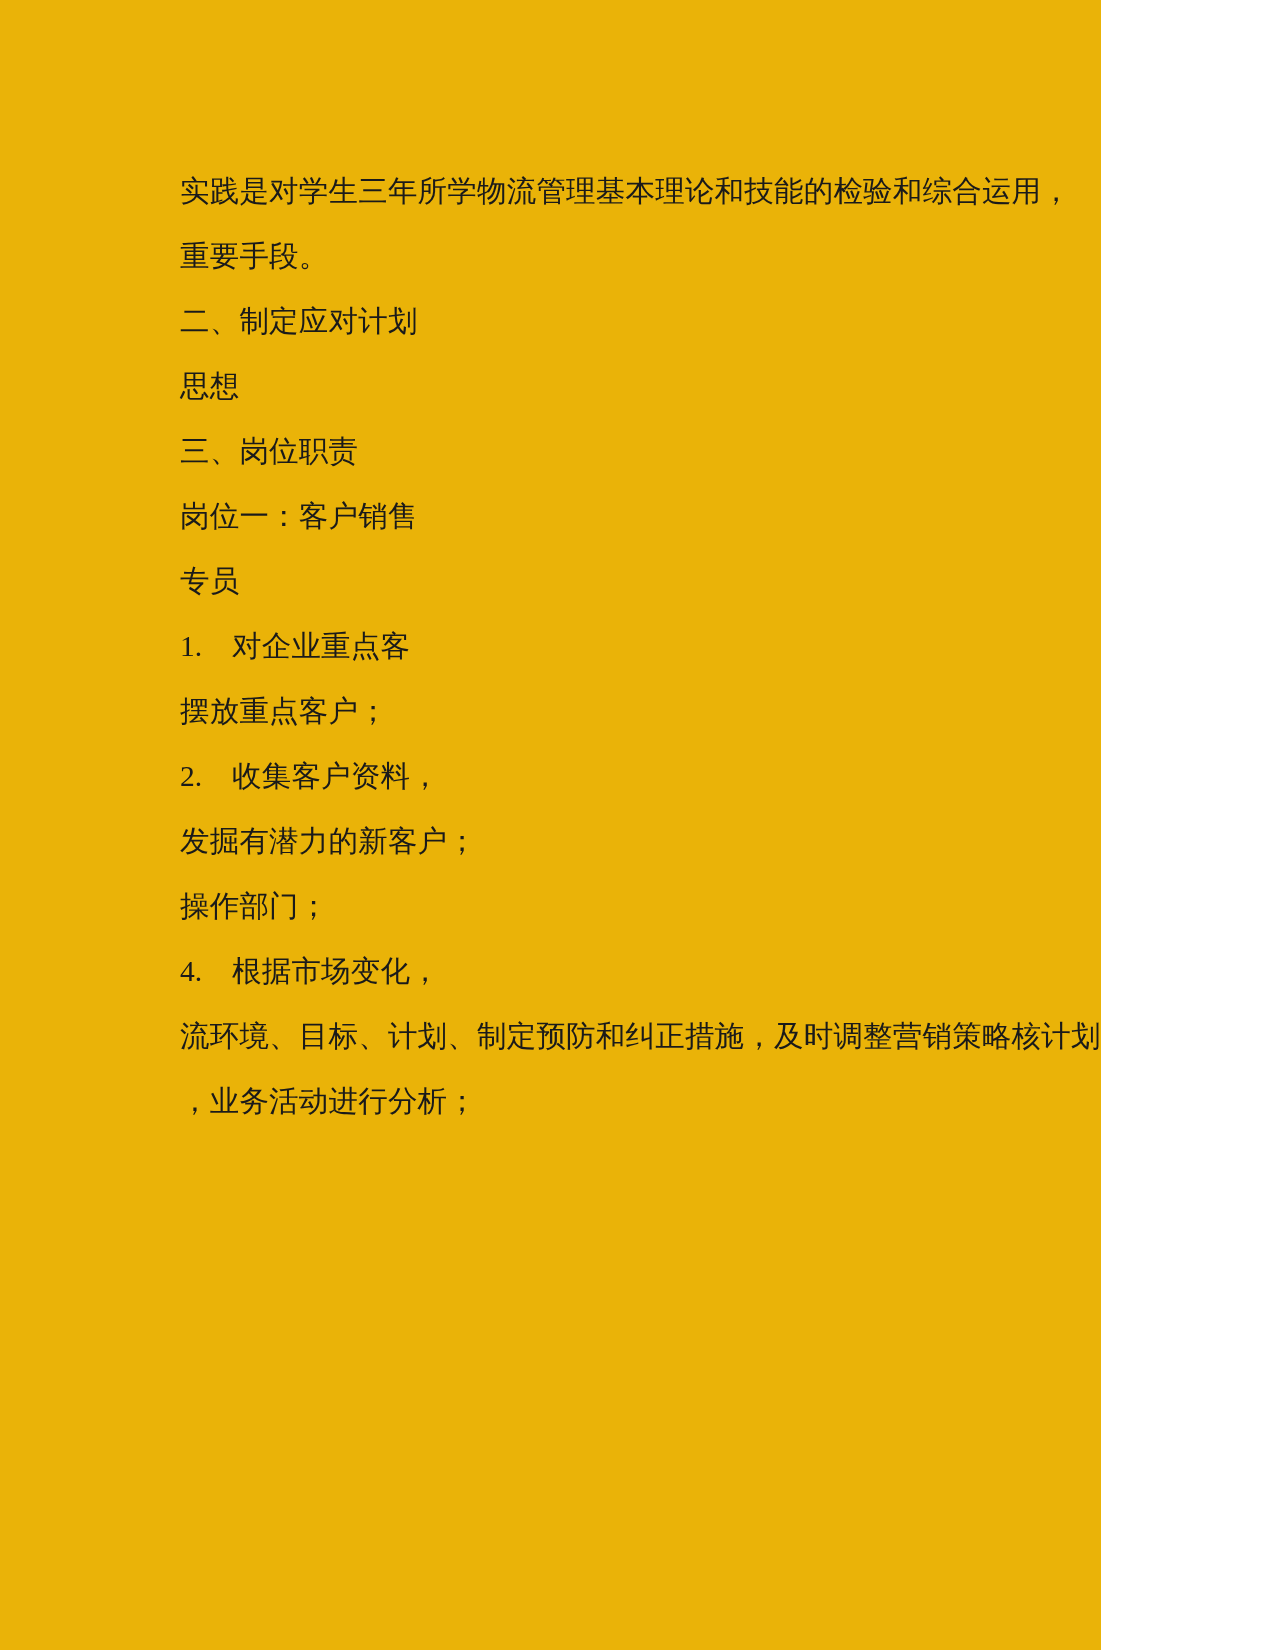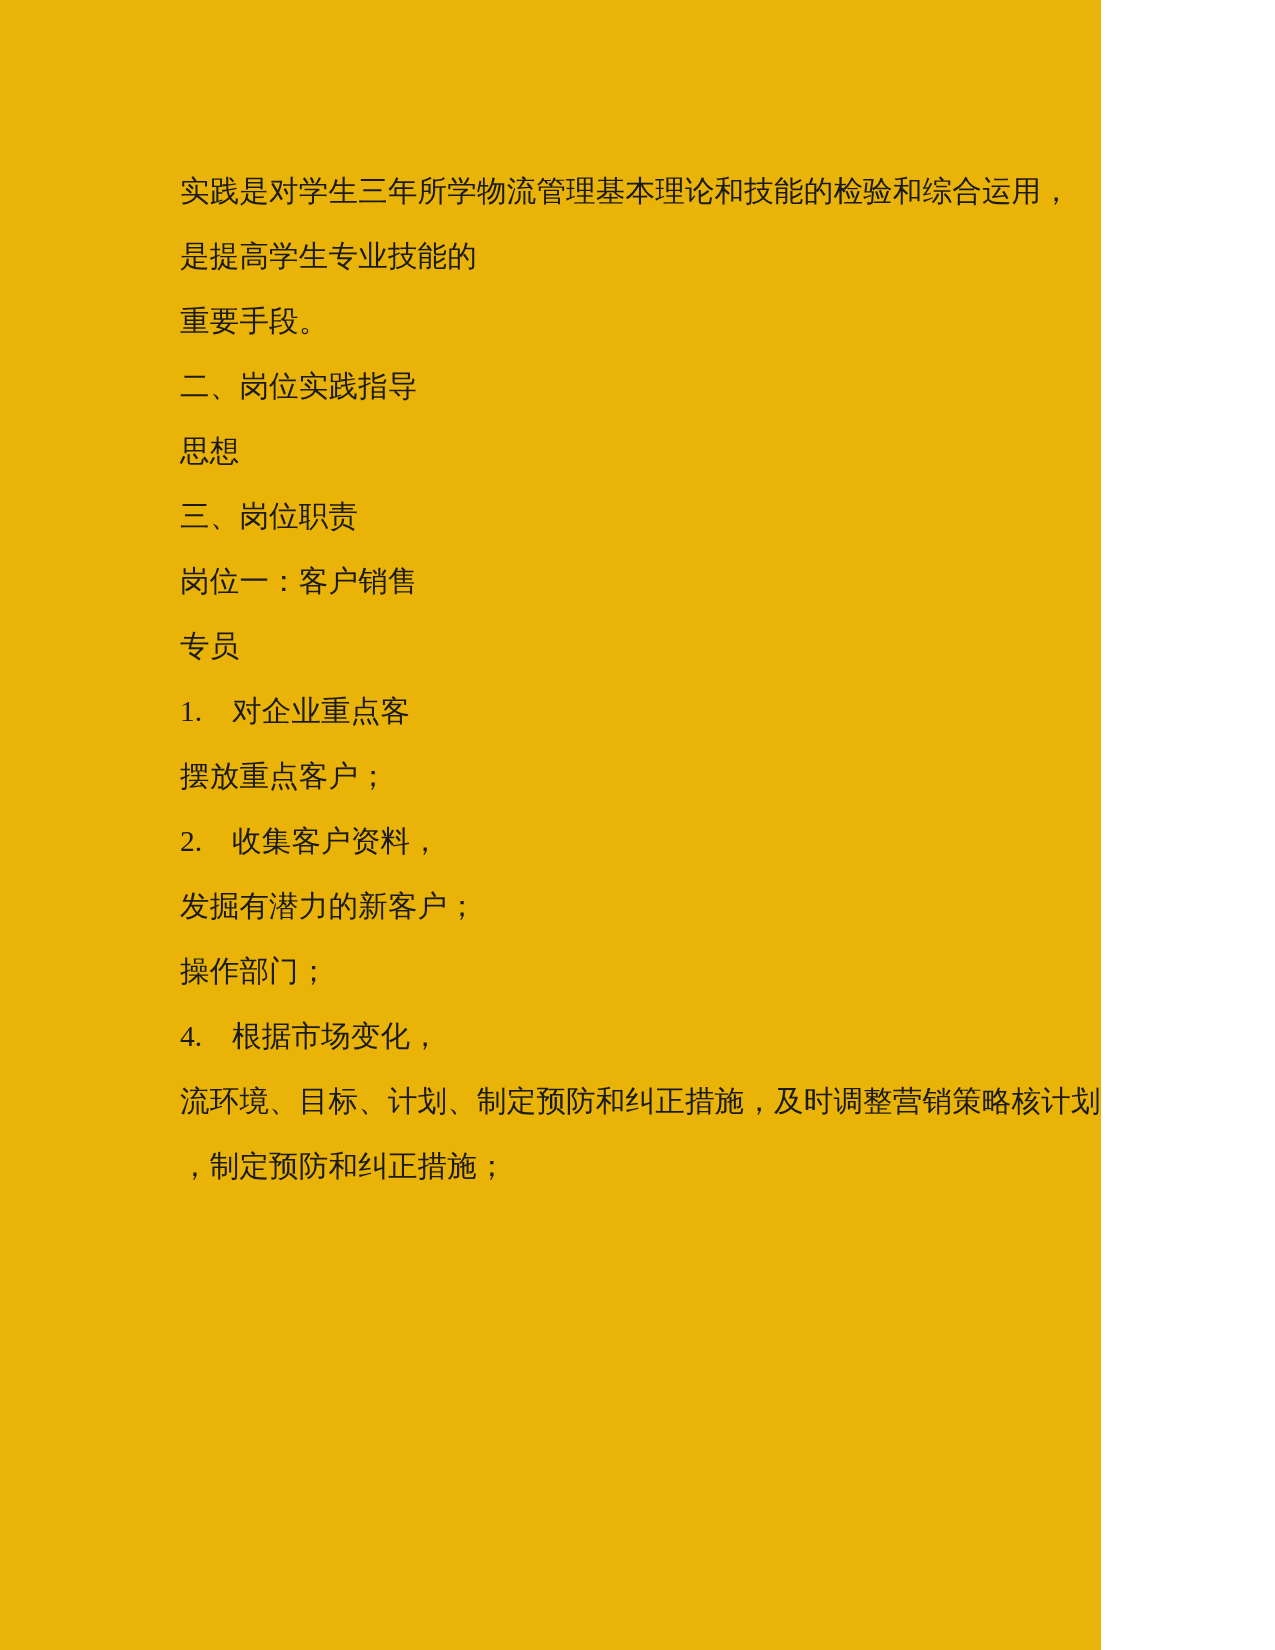--- a/index.html
+++ b/index.html
@@ -31,28 +31,27 @@
     width: 52px;
     letter-spacing: 0;
   }
   .marker:empty { display: none; }
 </style>
 </head>
 <body>
 
 <div class="page">
   <div class="line"><span>实践是对学生三年所学物流管理基本理论和技能的检验和综合运用，</span></div>
-  <div class="line"><span>是提高学生专业技能的</span></div>
   <div class="line"><span>重要手段。</span></div>
-  <div class="line"><span>二、岗位实践指导</span></div>
+  <div class="line"><span>二、制定应对计划</span></div>
   <div class="line"><span>思想</span></div>
   <div class="line"><span>三、岗位职责</span></div>
   <div class="line"><span>岗位一：客户销售</span></div>
   <div class="line"><span>专员</span></div>
   <div class="line"><span class="marker">1.</span><span>对企业重点客</span></div>
   <div class="line"><span>摆放重点客户；</span></div>
   <div class="line"><span class="marker">2.</span><span>收集客户资料，</span></div>
   <div class="line"><span>发掘有潜力的新客户；</span></div>
   <div class="line"><span>操作部门；</span></div>
   <div class="line"><span class="marker">4.</span><span>根据市场变化，</span></div>
   <div class="line"><span>流环境、目标、计划、制定预防和纠正措施，及时调整营销策略核计划</span></div>
-  <div class="line"><span>，制定预防和纠正措施；</span></div>
+  <div class="line"><span>，业务活动进行分析；</span></div>
 </div>
 
 </body></html>

